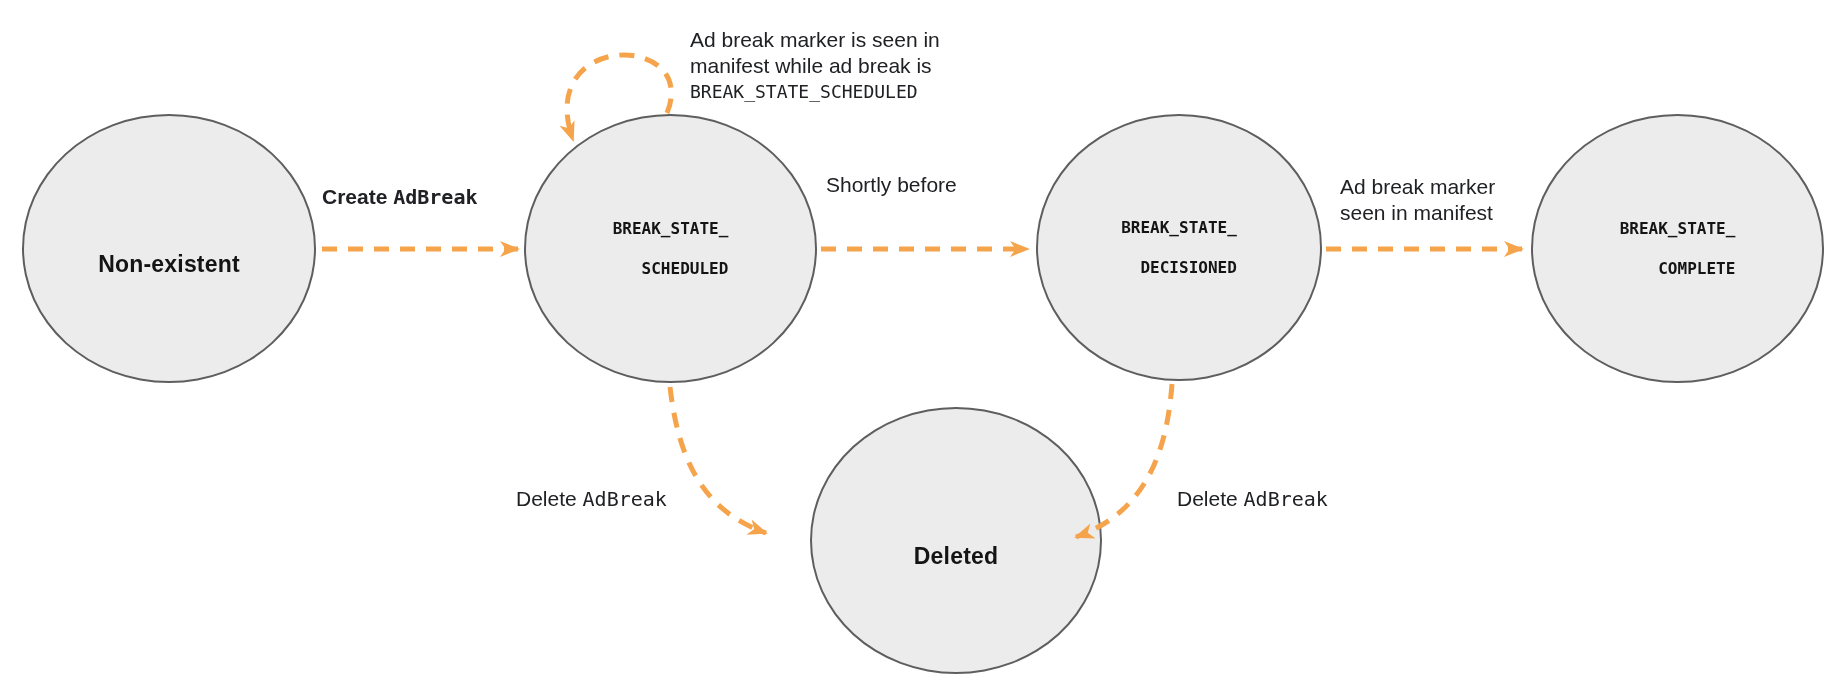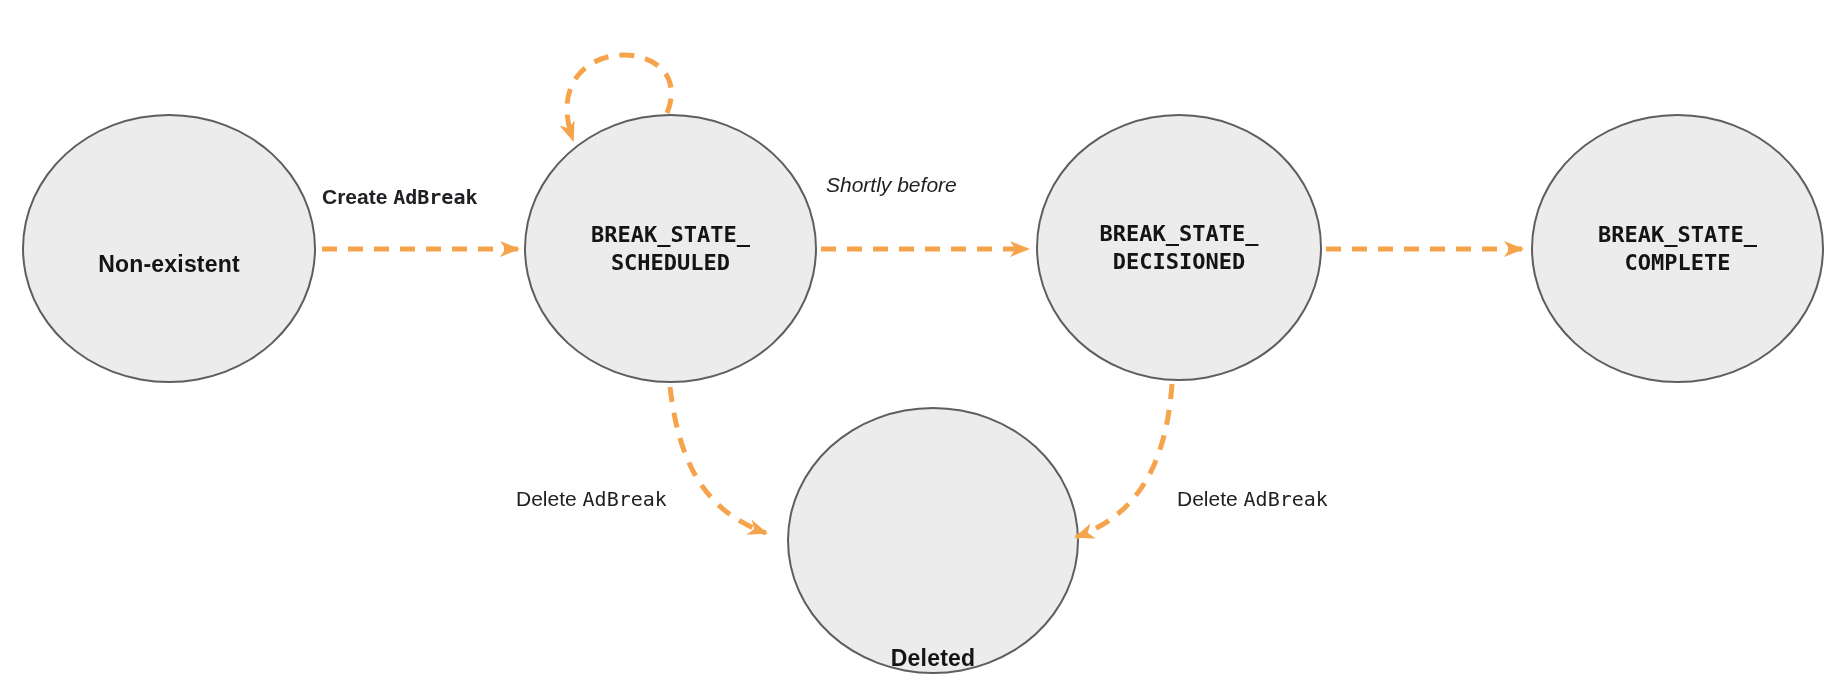--- a/index.html
+++ b/index.html
@@ -33,24 +33,25 @@
   .node-label-plain {
     font-weight: 700;
     font-size: 23px;
     letter-spacing: 0.2px;
     color: #141414;
     margin-top: 31px;
   }
   .node-label-code {
     font-family: "DejaVu Sans Mono", monospace;
     font-weight: 700;
-    font-size: 22px;
-    line-height: 28px;
+    font-size: 16px;
+    line-height: 40px;
     white-space: pre-line;
     color: #141414;
+    text-align: right;
   }
   .edge-label {
     position: absolute;
     z-index: 4;
     font-size: 21px;
     line-height: 26px;
     white-space: nowrap;
     color: #202124;
   }
   .code {
@@ -80,21 +81,21 @@
   <div class="node" style="left:1036px; top:114px; width:286px; height:267px;">
     <span class="node-label-code">BREAK_STATE_
 DECISIONED</span>
   </div>
 
   <div class="node" style="left:1531px; top:114px; width:293px; height:269px;">
     <span class="node-label-code">BREAK_STATE_
 COMPLETE</span>
   </div>
 
-  <div class="node" style="left:787px; top:407px; width:292px; height:267px;align-items:flex-end;">
+  <div class="node" style="left:810px; top:407px; width:292px; height:267px;">
     <span class="node-label-plain">Deleted</span>
   </div>
 
   <svg class="edges-layer" width="1844" height="687" viewBox="0 0 1844 687">
     <defs>
       <marker id="ah" markerUnits="userSpaceOnUse" markerWidth="22" markerHeight="18" refX="18" refY="8" orient="auto">
         <path d="M0,0 L20,8 L0,16 L5.5,8 Z" fill="#F6A44C"></path>
       </marker>
     </defs>
     <g fill="none" stroke="#F6A44C" stroke-width="5" stroke-dasharray="15 11">
@@ -104,25 +105,34 @@
       <path d="M 1326 249 H 1522" marker-end="url(#ah)"></path>
       <path d="M 670 387 C 678 455, 700 510, 766 533" marker-end="url(#ah)"></path>
       <path d="M 1172 384 C 1167 450, 1147 512, 1076 537" marker-end="url(#ah)"></path>
     </g>
   </svg>
 
   <div class="edge-label center" style="left:322px; top:184px; width:200px;">
     <span>Create </span><span class="code">AdBreak</span>
   </div>
 
+  <div class="edge-label" style="left:690px; top:27px;">
+    <div>Ad break marker is seen in</div>
+    <div>manifest while ad break is</div>
+    <div class="code-small">BREAK_STATE_SCHEDULED</div>
+  </div>
 
-  <div class="edge-label" style="left:826px; top:172px;font-style:italic;">
+  <div class="edge-label" style="left:826px; top:172px;">
     <div>Shortly before</div>
   </div>
 
+  <div class="edge-label" style="left:1340px; top:174px;">
+    <div>Ad break marker</div>
+    <div>seen in manifest</div>
+  </div>
 
   <div class="edge-label" style="left:516px; top:486px;">
     <span>Delete </span><span class="code">AdBreak</span>
   </div>
 
   <div class="edge-label" style="left:1177px; top:486px;">
     <span>Delete </span><span class="code">AdBreak</span>
   </div>
 
 </div>

